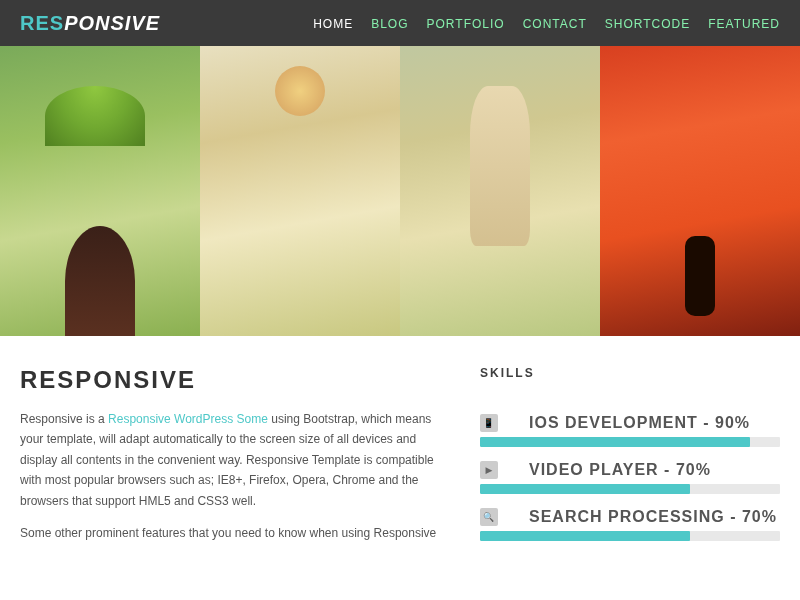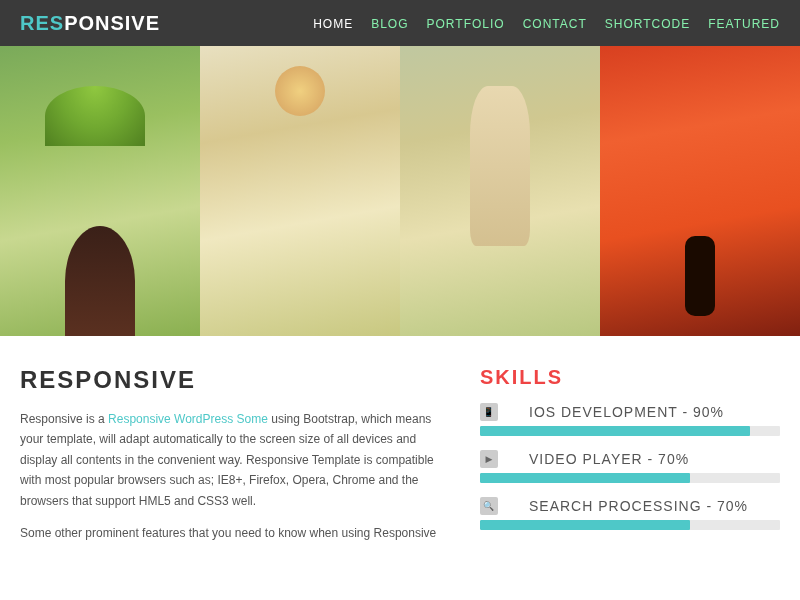--- a/index.html
+++ b/index.html
@@ -14,21 +14,21 @@
       justify-content: space-between;
       padding: 0 20px;
     }
     .logo {
       font-size: 20px;
       font-weight: bold;
       color: #fff;
       letter-spacing: 1px;
     }
     .logo span.res { color: #4ec8c8; text-align: right; }
-    .logo span.ponsive { color: #fff; }
+    .logo span.ponsive { color: #fff; font-style: italic; }
     .nav-links {
       display: flex;
       gap: 18px;
       list-style: none;
     }
     .nav-links li a {
       color: #86efac;
       text-decoration: none;
       font-size: 12px;
       letter-spacing: 1px;
@@ -81,25 +81,25 @@
     .left-col p a {
       color: #4ec8c8;
       text-decoration: none;
     }
 
     
     .right-col {
       flex: 1;
     }
     .right-col h2 {
-      font-size: 20px;
+      font-size: 12px;
       font-weight: 700;
       letter-spacing: 2px;
-      color: #ef4444;
-      margin-bottom: 14px;
+      color: #404040;
+      margin-bottom: 34px;
       text-transform: uppercase;
     }
     .skill-item {
       margin-bottom: 14px;
     }
     .skill-header {
       display: flex;
       align-items: center;
       gap: 8px;
       margin-bottom: 5px;
@@ -110,25 +110,25 @@
       background: #ccc;
       border-radius: 2px;
       display: flex;
       align-items: center;
       justify-content: center;
       font-size: 9px;
       color: #666;
       flex-shrink: 0;
     }
     .skill-label {
-      font-size: 14px;
+      font-size: 16px;
       color: #555;
       letter-spacing: 1px;
       text-transform: uppercase;
-      font-weight: normal;
+      font-weight: bold;
       padding-left: 23px;
     }
     .skill-bar-bg {
       height: 10px;
       background: #e8e8e8;
       border-radius: 1px;
       overflow: hidden;
     }
     .skill-bar-fill {
       height: 100%;

